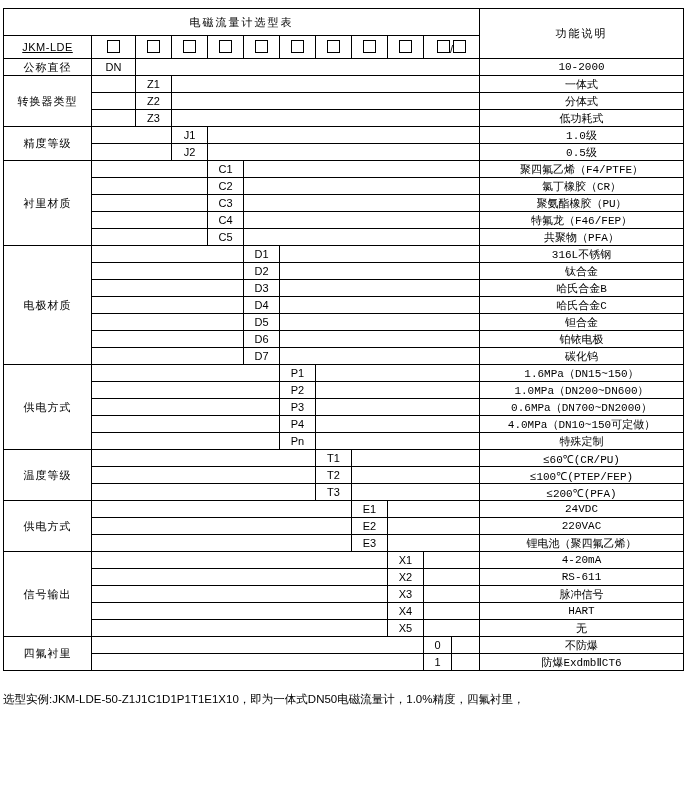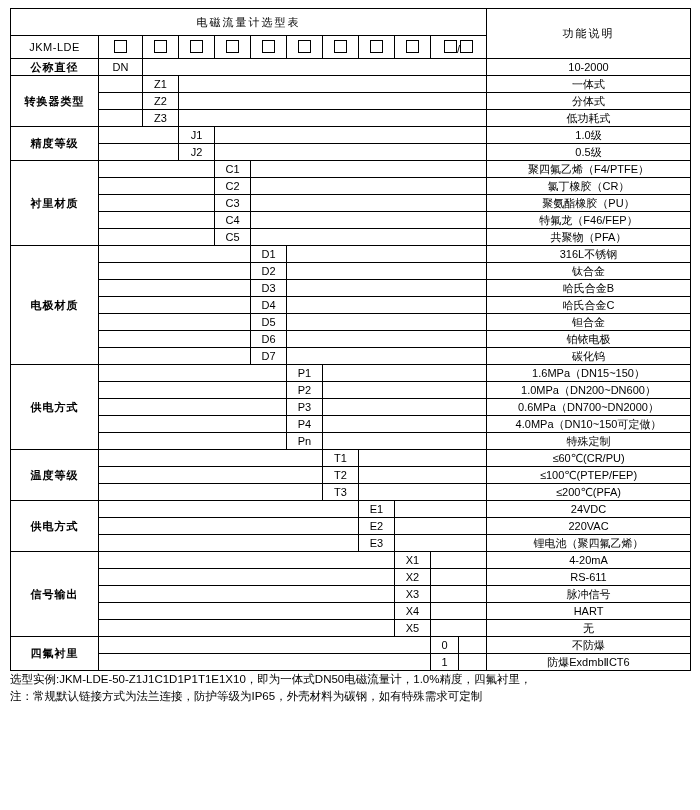--- a/index.html
+++ b/index.html
@@ -1,28 +1,28 @@
 <!DOCTYPE html>
 <html><head>
 <meta charset="utf-8">
 <style>
   html,body{margin:0;padding:0;background:#ffffff;}
   body{width:700px;height:810px;font-family:"Liberation Sans","DejaVu Sans",sans-serif;color:#000;}
-  .sheet{width:570px;height:810px;box-sizing:border-box;padding:8px 10px 0 10px;}
+  .sheet{width:570px;height:810px;box-sizing:border-box;padding:8px 10px 0 3px;}
   table.main{border-collapse:collapse;width:680px;table-layout:fixed;}
   table.main td{border:1px solid #000;font-size:11px;text-align:center;vertical-align:middle;padding:0;height:16px;}
-  td.rowlabel{font-size:12.5px;font-weight:bold;letter-spacing:1px;}
-  td.desc{font-size:11.5px;}
+  td.rowlabel{font-size:12.5px;font-weight:normal;letter-spacing:1px;}
+  td.desc{font-size:11.5px;font-family:Liberation Mono, monospace;}
   td.code{font-size:11px;}
   .hdr-title{font-size:13px;letter-spacing:2px;}
   .hdr-func{font-size:13px;letter-spacing:2px;}
-  .model{font-size:12.5px;letter-spacing:0.5px;}
+  .model{font-size:12.5px;letter-spacing:0.5px;text-decoration:underline;}
   .box{display:inline-block;width:11px;height:11px;border:1px solid #000;}
   .slashcell{font-size:12px;}
-  .notes{width:680px;margin-top:0;font-size:11.5px;line-height:1.45;}
+  .notes{width:680px;margin-top:20px;font-size:11.5px;line-height:1.45;}
   .notes div{white-space:nowrap;}
   .notes .indent{padding-left:28px;}
 </style>
 </head>
 <body>
 
 <div class="sheet">
   <table class="main">
     <colgroup>
       <col style="width:88px">
@@ -294,15 +294,14 @@
       <td colspan="9"></td>
       <td class="code">1</td>
       <td></td>
       <td class="desc">防爆ExdmbⅡCT6</td>
     </tr>
   </tbody>
     </table>
 
   <div class="notes">
     <div>选型实例:JKM-LDE-50-Z1J1C1D1P1T1E1X10，即为一体式DN50电磁流量计，1.0%精度，四氟衬里，</div>
-    <div>注：常规默认链接方式为法兰连接，防护等级为IP65，外壳材料为碳钢，如有特殊需求可定制</div>
   </div>
 </div>
 
 </body></html>

